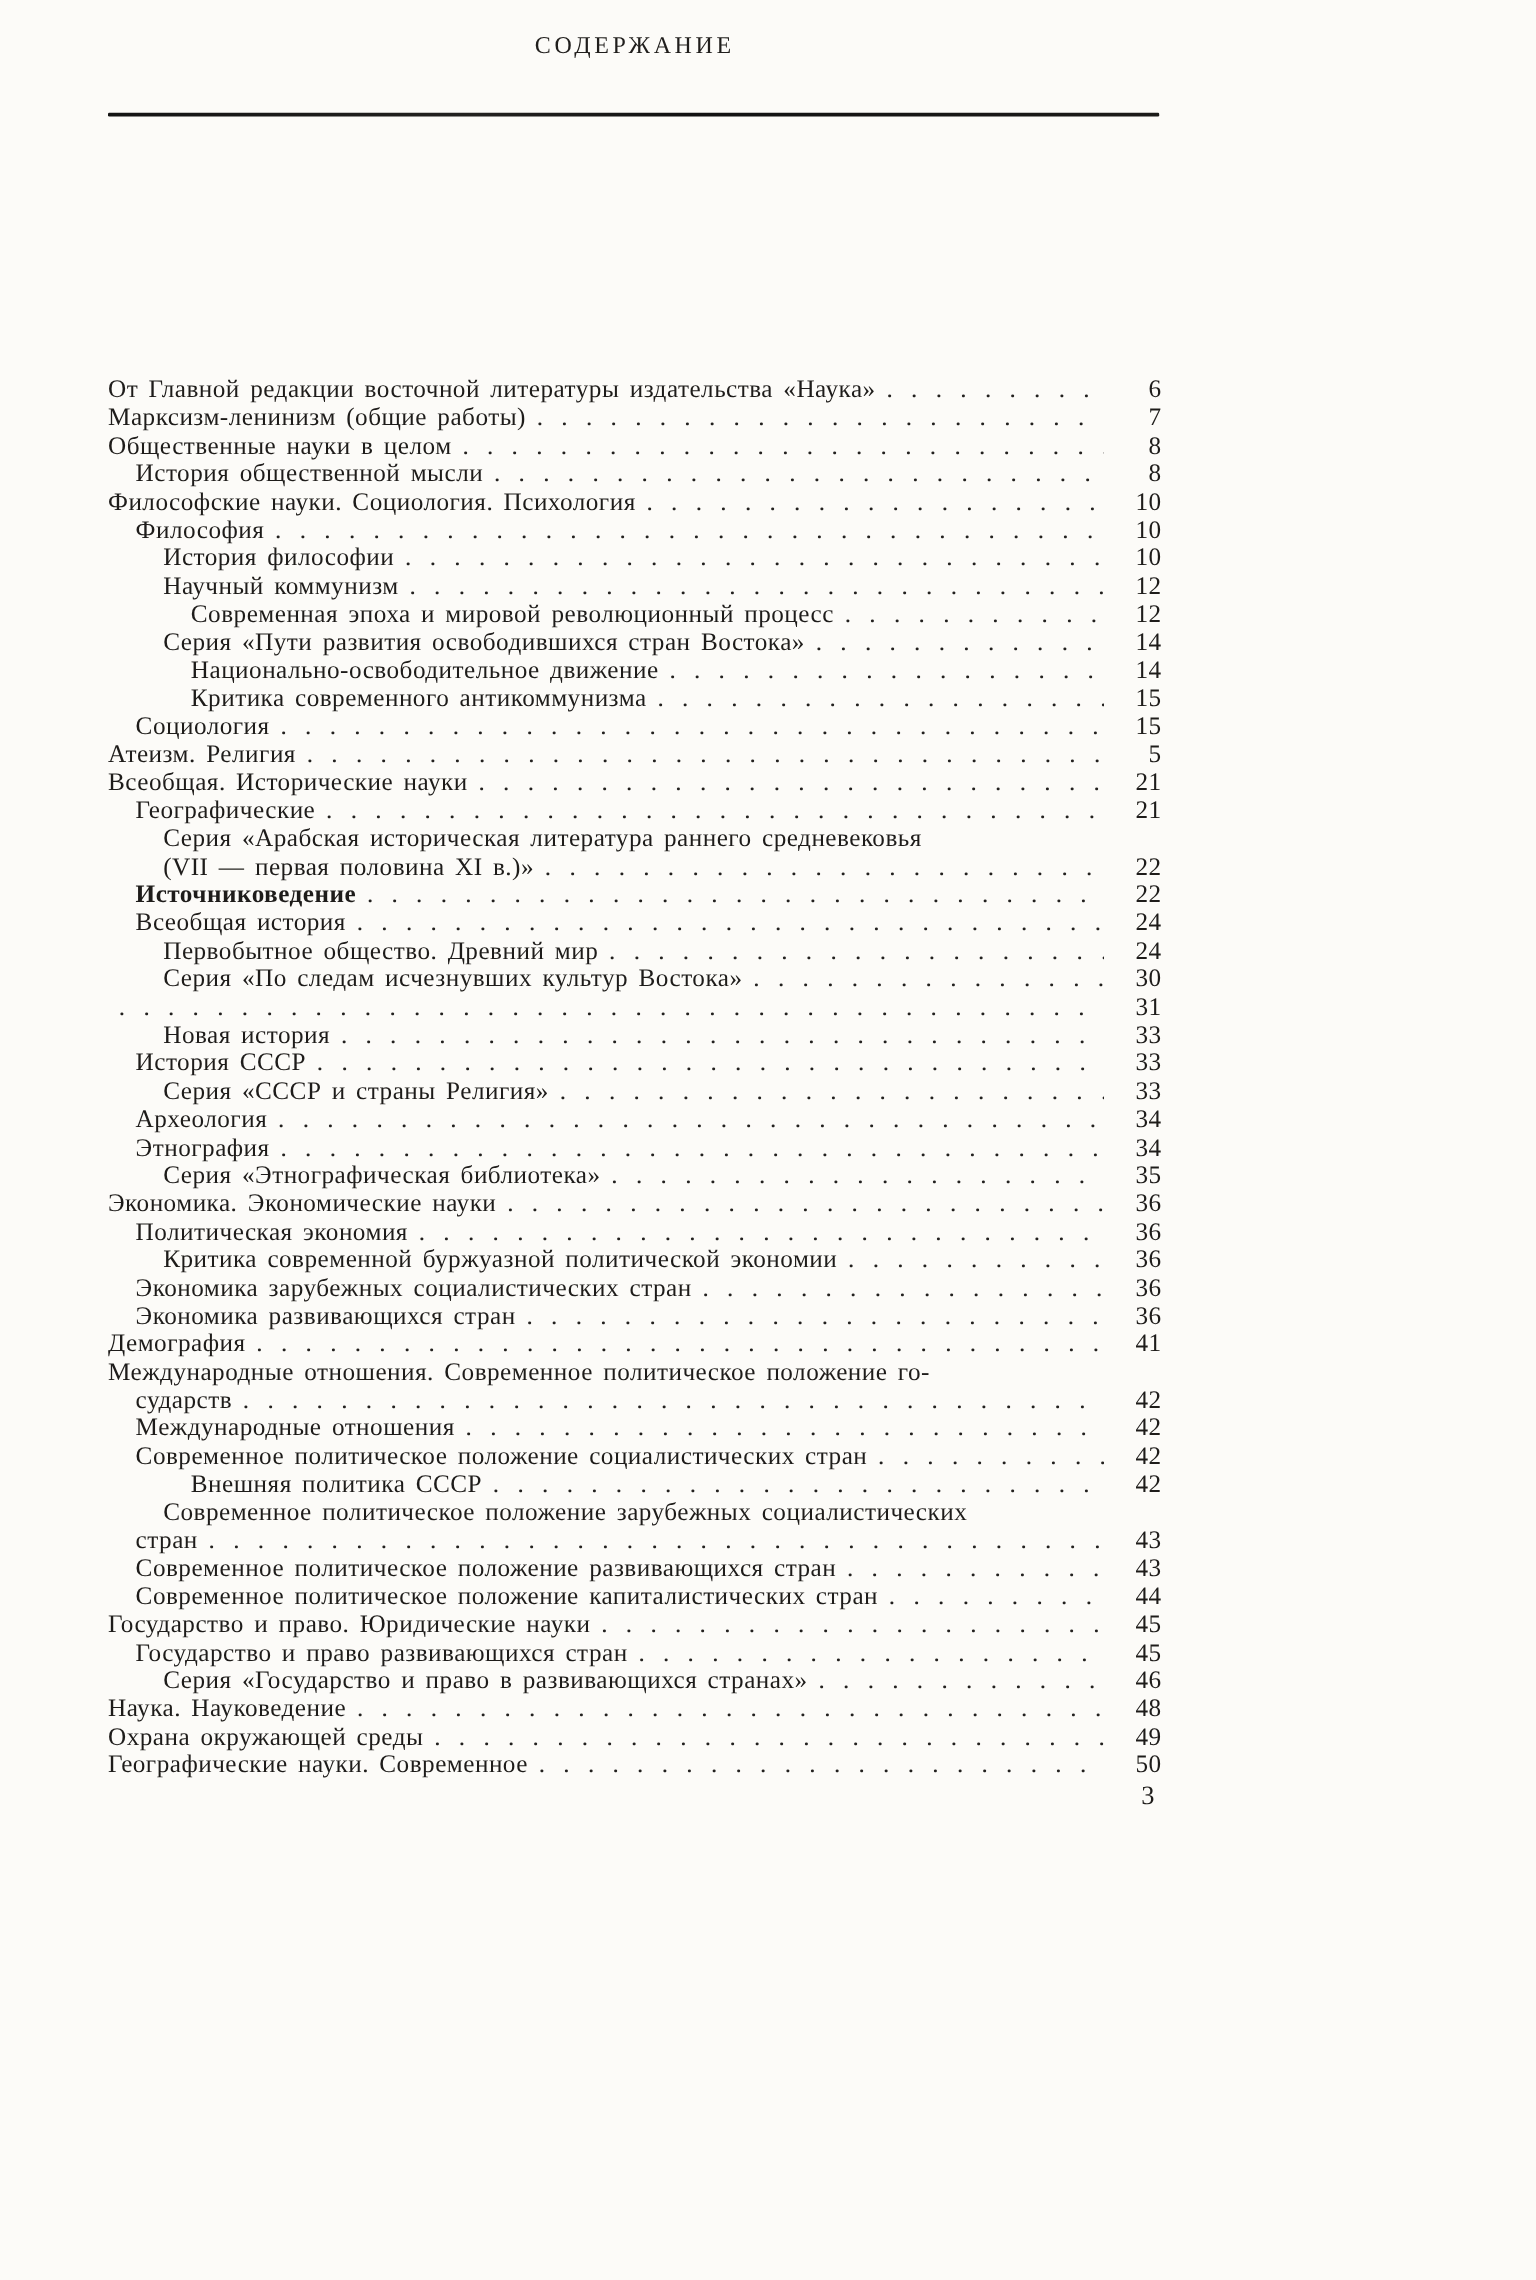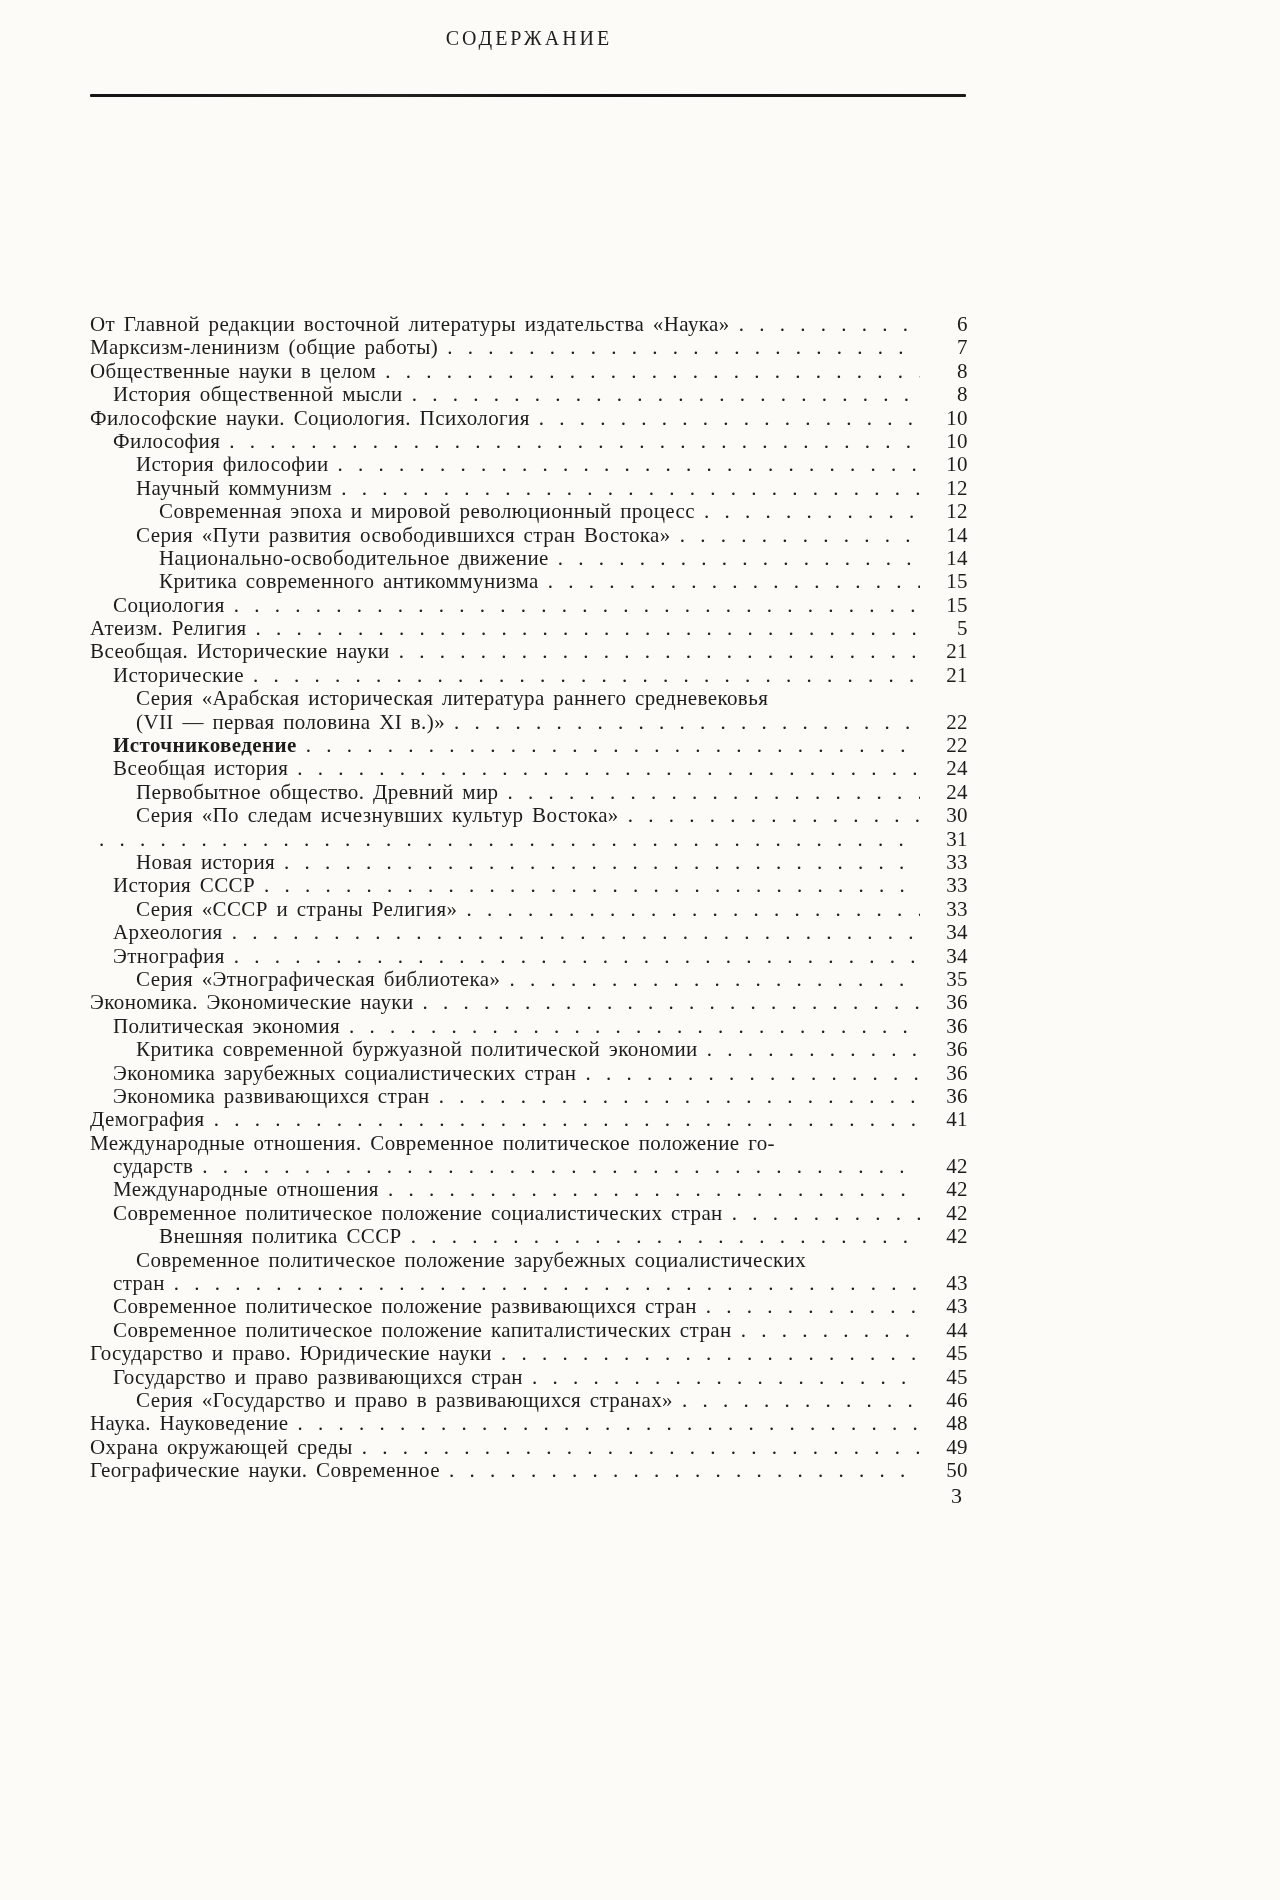--- a/index.html
+++ b/index.html
@@ -166,21 +166,21 @@
     <span class="text" style="padding-left: 0px;">Атеизм. Религия</span>
     <span class="dots">. . . . . . . . . . . . . . . . . . . . . . . . . . . . . . . . . . . . . . . . . . . . . . . . . . . . . . . . . . . . . . . . . . . . . .</span>
     <span class="num">5</span>
   </div>
         <div class="row">
     <span class="text" style="padding-left: 0px;">Всеобщая. Исторические науки</span>
     <span class="dots">. . . . . . . . . . . . . . . . . . . . . . . . . . . . . . . . . . . . . . . . . . . . . . . . . . . . . . . . . . . . . . . . . . . . . .</span>
     <span class="num">21</span>
   </div>
         <div class="row">
-    <span class="text" style="padding-left: 23px;">Исторические</span>
+    <span class="text" style="padding-left: 23px;">Географические</span>
     <span class="dots">. . . . . . . . . . . . . . . . . . . . . . . . . . . . . . . . . . . . . . . . . . . . . . . . . . . . . . . . . . . . . . . . . . . . . .</span>
     <span class="num">21</span>
   </div>
         <div class="row">
     <span class="text" style="padding-left: 46px;">Серия «Арабская историческая литература раннего средневековья</span>
     <span class="dots"></span>
     <span class="num"></span>
   </div>
         <div class="row">
     <span class="text" style="padding-left: 46px;">(VII — первая половина XI в.)»</span>

